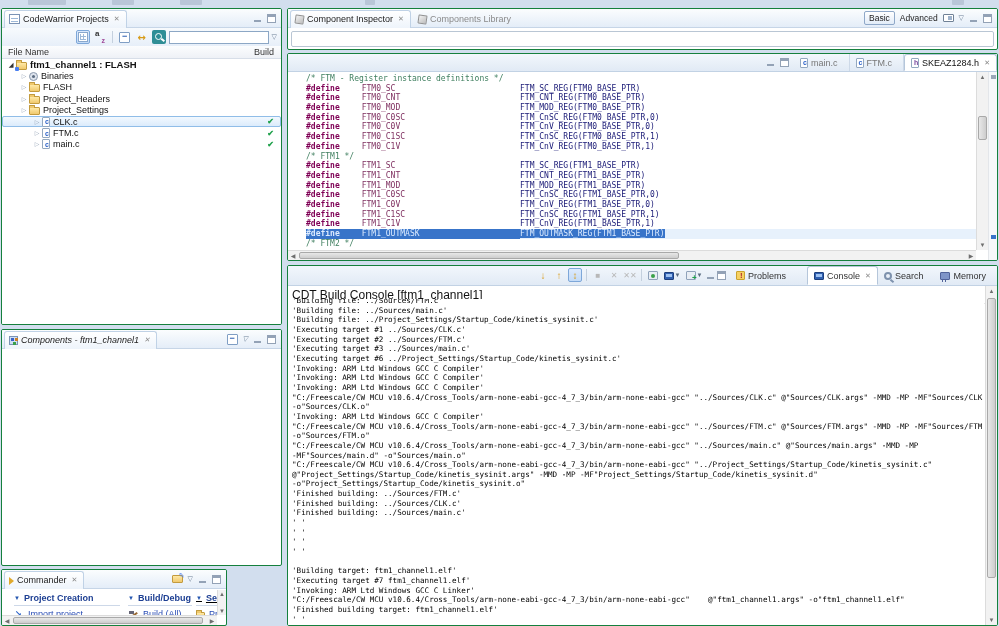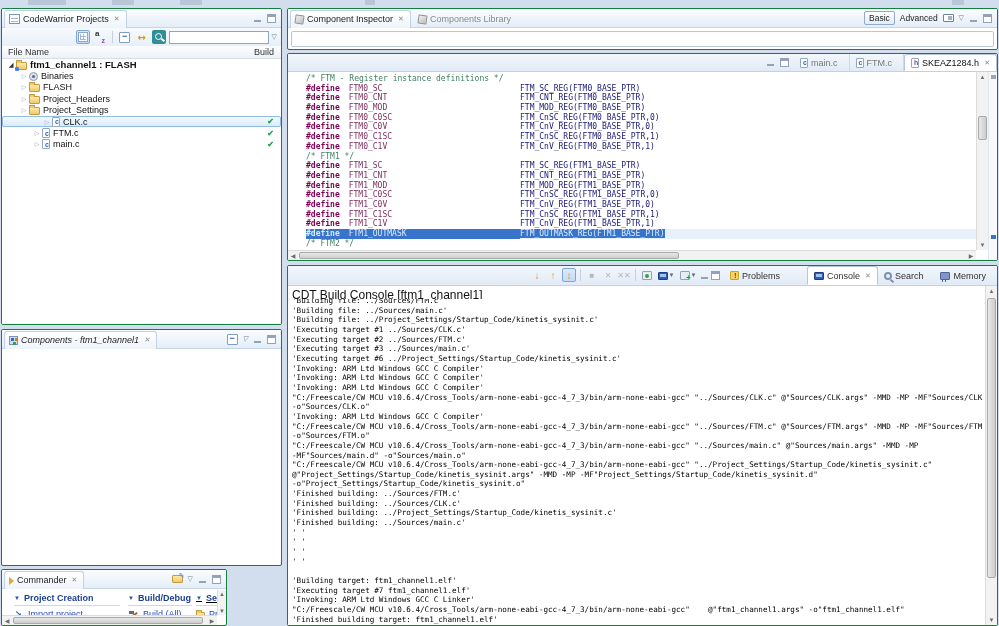--- a/index.html
+++ b/index.html
@@ -71,21 +71,21 @@
   .link-editor-icon { color:#d89b18; font:bold 10px "DejaVu Sans",sans-serif; }
   .search-box-icon { width:14px; height:14px; background:#2f8e96; border-radius:2px; }
   .search-box-icon::before { content:""; position:absolute; left:3px; top:3px; width:5px; height:5px; border:1.5px solid #fff; border-radius:50%; }
   .search-box-icon::after { content:""; position:absolute; left:9px; top:9px; width:4px; height:1.5px; background:#fff; transform:rotate(40deg); }
   .filter-input { width:100px; height:13px; border:1px solid #8ca7c5; font-size:8px; padding:0 2px; }
   .colhead { height:13px; background:linear-gradient(#fcfdfe,#eef1f6); border-bottom:1px solid #d7dee8; font-size:9px; color:#333; display:flex; align-items:center; padding:0 6px; position:relative; }
   .colhead .right { position:absolute; right:7px; }
   .tree { position:absolute; top:50px; bottom:0; left:0; right:0; background:#fff; overflow:hidden; }
   .trow { display:flex; align-items:center; height:11.4px; position:relative; font-size:9px; color:#111; white-space:nowrap; }
   .trow.bold { font-weight:bold; font-size:9.5px; }
-  .trow.selected { background:linear-gradient(#f5faff,#d9eafb); outline:1px solid #90bde8; outline-offset:-1px; border-radius:2px;padding-left:10px; }
+  .trow.selected { background:linear-gradient(#f5faff,#d9eafb); outline:1px solid #90bde8; outline-offset:-1px; border-radius:2px; }
   .tind { flex:none; }
   .arrow { width:10px; flex:none; text-align:center; line-height:11px; }
   .arrow.expanded::before { content:"◢"; color:#333; font-size:6px; }
   .arrow.collapsed::before { content:"▷"; color:#98a6b8; font-size:6px; }
   .tlabel { margin-left:3px; }
   .bcheck { position:absolute; right:7px; color:#1ea04a; font-size:8px; font-weight:bold; }
 
   
   .basic-button { border:1px solid #8fa8c8; background:linear-gradient(#fff,#e2ecf8); border-radius:2px; font-size:8.5px; color:#222; padding:0 4px; height:14px; display:flex; align-items:center; }
   .advanced-label { font-size:8.5px; color:#222; }
@@ -94,42 +94,42 @@
   .insp-box { position:absolute; left:3px; right:3px; top:22px; height:16px; border:1px solid #b9c6d4; background:#fff; border-radius:2px; }
 
   
   .etabs { height:18px; display:flex; align-items:flex-end; background:linear-gradient(#f2f7fc,#e1eaf5); border-bottom:1px solid #c2d2e4; }
   .etab { display:flex; align-items:center; gap:3px; height:17px; padding:0 6px; font-size:9px; color:#777; border-right:1px solid #cdd9e8; white-space:nowrap; }
   .etab.active { background:#fff; border:1px solid #b5c6da; border-bottom:1px solid #fff; border-radius:3px 3px 0 0; color:#111; }
   .ecode { position:absolute; top:18px; left:0; right:21px; bottom:10px; background:#fff; overflow:hidden; padding:2px 0 0 18px; font:8px "DejaVu Sans Mono", monospace; }
   .cline { position:relative; height:9.7px; line-height:9.7px; white-space:pre; }
   .cline .lft { display:inline-block; width:214px; }
   .kw { color:#7f0055; font-weight:bold; }
-  .kw:not(:empty) { margin-right:9px; }
+  .kw:not(:empty) { margin-right:22px; }
   .nm { color:#7f3060; }
   .val { color:#20207a; }
   .cline.comment .nm { color:#3f7f5f; }
   .cline.selected { background:#e7f1fc; }
   .cline.selected .lft, .cline.selected .val { background:#3874c9; }
   .cline.selected .kw, .cline.selected .nm, .cline.selected .val { color:#dcebff; }
 
   
   .sbv { position:absolute; width:12px; background:#f2f2f2; border-left:1px solid #dcdcdc; }
   .sbh { position:absolute; height:10px; background:#f2f2f2; border-top:1px solid #dcdcdc; }
   .sb-arrow { position:absolute; color:#6e6e6e; font-size:6px; line-height:8px; width:100%; text-align:center; }
   .sbh .sb-arrow { width:10px; height:100%; line-height:10px; }
   .sb-thumb { position:absolute; background:linear-gradient(90deg,#e8e8e8,#cdcdcd); border:1px solid #a9a9a9; border-radius:2px; }
   .sbh .sb-thumb { top:1px; bottom:1px; background:linear-gradient(#e8e8e8,#cdcdcd); }
   .overview-ruler { position:absolute; right:0; top:18px; bottom:0; width:9px; background:#f6f8fa; border-left:1px solid #e3e6ea; }
   .ov-mark { position:absolute; left:2px; width:5px; height:4px; }
 
   
   .ctabs { height:20px; display:flex; align-items:flex-end; background:linear-gradient(#f2f7fc,#e1eaf5); border-bottom:1px solid #c2d2e4; position:relative; }
   .ctab { display:flex; align-items:center; gap:3px; height:19px; padding:0 6px; font-size:9px; color:#333; white-space:nowrap; }
-  .ctab.active { background:#fff; border:1px solid #b5c6da; border-bottom:1px solid #fff; border-radius:3px 3px 0 0; margin-left:16px; }
+  .ctab.active { background:#fff; border:1px solid #b5c6da; border-bottom:1px solid #fff; border-radius:3px 3px 0 0; margin-left:10px; }
   .ttools { margin-left:auto; display:flex; align-items:center; gap:2px; padding-right:4px; height:20px; }
   .ti { width:14px; height:14px; display:flex; align-items:center; justify-content:center; font-size:10px; position:relative; }
   .ti.gold { color:#d89b18; font-weight:bold; }
   .ti.pressed { border:1px solid #7da7d9; background:linear-gradient(#dceafd,#c3dbf7); border-radius:2px; }
   .ti.dis { color:#b8b8b8; font-size:8px; }
   .tsep { width:1px; height:12px; background:#c4d0de; margin:0 2px; }
   .caret { font-size:6px; color:#5a6b80; margin-left:1px; }
   .open-console-icon { width:10px; height:9px; background:#e8edf4; border:1px solid #8fa2ba; border-radius:1px; }
   .open-console-icon::after { content:"+"; position:absolute; right:-2px; bottom:-3px; color:#1ea04a; font:bold 8px "Liberation Sans",sans-serif; }
   .pin-console-icon { width:10px; height:9px; background:#e8edf4; border:1px solid #8fa2ba; border-radius:1px; }
@@ -538,21 +538,20 @@
           <div class="lline">"C:/Freescale/CW MCU v10.6.4/Cross_Tools/arm-none-eabi-gcc-4_7_3/bin/arm-none-eabi-gcc" "../Project_Settings/Startup_Code/kinetis_sysinit.c"</div>
 
           <div class="lline">@"Project_Settings/Startup_Code/kinetis_sysinit.args" -MMD -MP -MF"Project_Settings/Startup_Code/kinetis_sysinit.d"</div>
 
           <div class="lline">-o"Project_Settings/Startup_Code/kinetis_sysinit.o"</div>
 
           <div class="lline">'Finished building: ../Sources/FTM.c'</div>
 
           <div class="lline">'Finished building: ../Sources/CLK.c'</div>
 
-          <div class="lline">'Finished building: ../Project_Settings/Startup_Code/kinetis_sysinit.c'</div>
 
           <div class="lline">'Finished building: ../Sources/main.c'</div>
 
           <div class="lline">' '</div>
 
           <div class="lline">' '</div>
 
           <div class="lline">' '</div>
 
           <div class="lline">' '</div>

